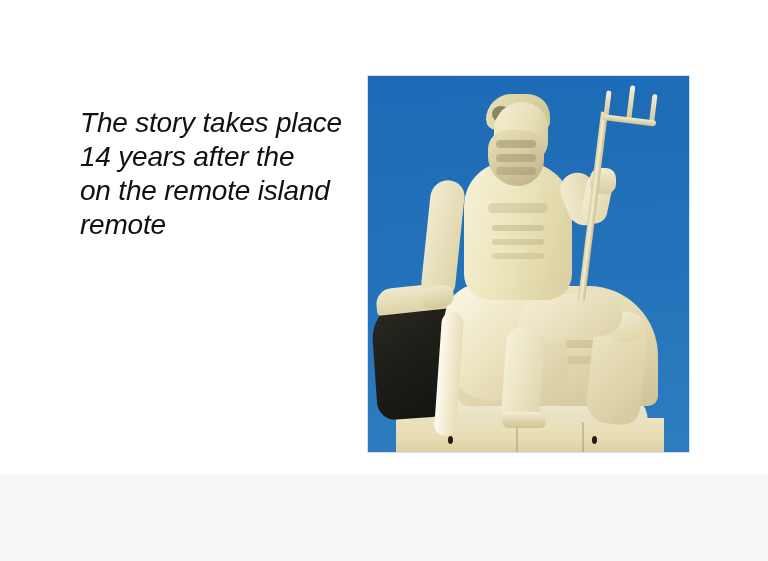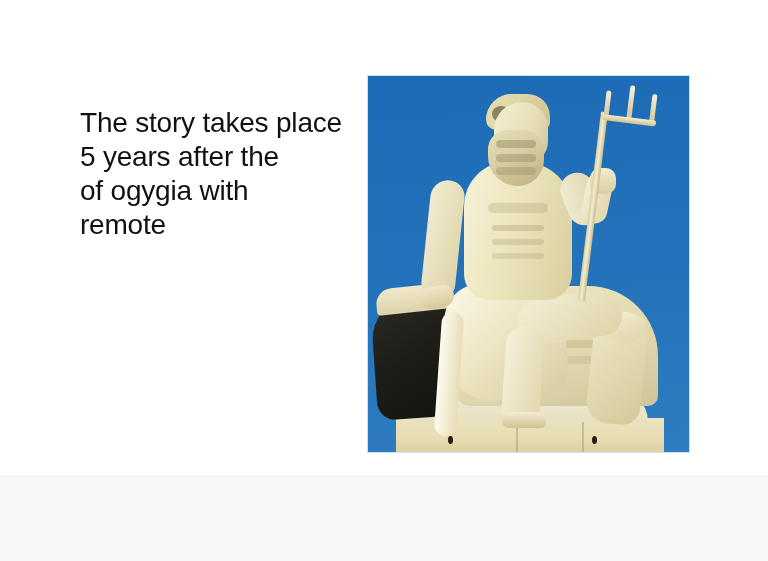--- a/index.html
+++ b/index.html
@@ -9,20 +9,21 @@
   }
   body {
     font-family: "Liberation Sans", sans-serif;
   }
   .slide {
     position: relative;
     width: 768px;
     height: 561px;
     background: #ffffff;
     overflow: hidden;
+    font-style: italic;
   }
   
   .slide-lower-band {
     position: absolute;
     left: 0;
     top: 475px;
     width: 768px;
     height: 86px;
     background: #f7f7f7;
   }
@@ -388,22 +389,22 @@
 </style>
 </head>
 <body>
 
 <div class="slide">
 
   <div class="slide-lower-band"></div>
 
   <div class="body-text">
     <span class="line">The story takes place</span>
-    <span class="line">5 years after the</span>
-    <span class="line">of ogygia with</span>
+    <span class="line">14 years after the</span>
+    <span class="line">on the remote island</span>
     <span class="line">remote</span>
   </div>
 
   <div class="photo">
 
     <div class="sky"></div>
 
     <div class="pedestal">
       <div class="seam" style="left:120px;"></div>
       <div class="seam" style="left:186px;"></div>

